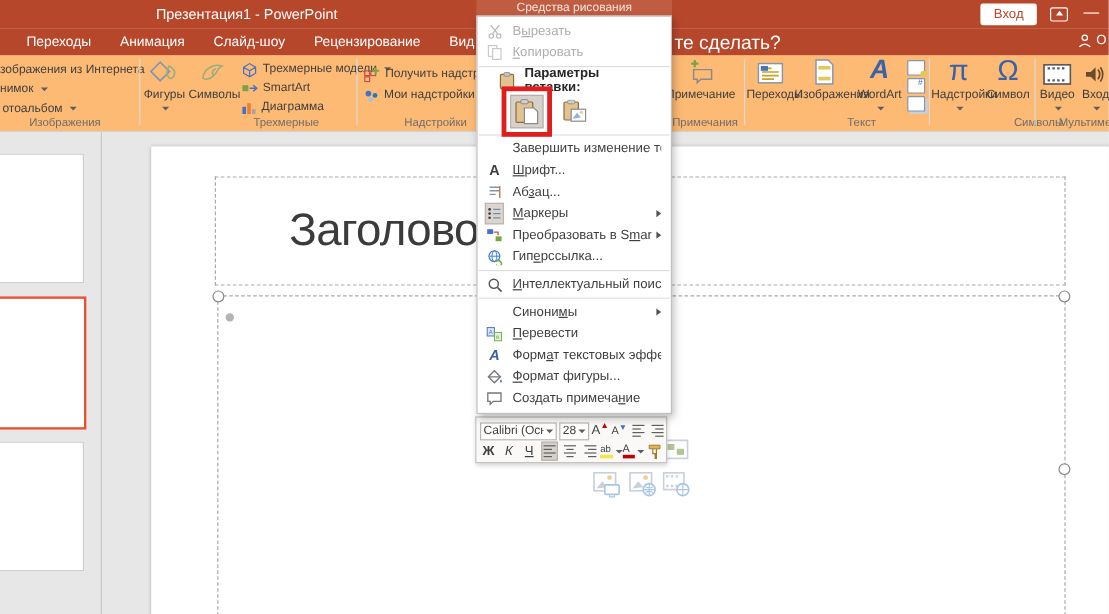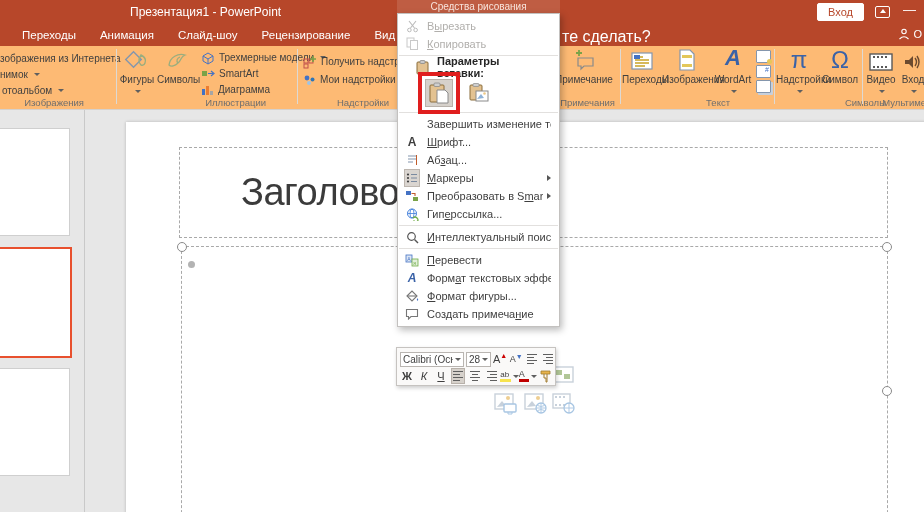--- a/index.html
+++ b/index.html
@@ -158,21 +158,21 @@
     <span>SmartArt</span>
   </div>
   <div class="rrow" style="left:201px;top:36px">
     <svg width="13" height="12" viewBox="0 0 13 12">
       <rect x="1" y="5" width="3" height="6" fill="#4472c4"></rect>
         <rect x="5" y="2" width="3" height="9" fill="#ed7d31"></rect>
       <rect x="9" y="7" width="3" height="4" fill="#a5a5a5"></rect>
     </svg>
     <span>Диаграмма</span>
   </div>
-  <div class="glabel" style="left:150px;width:116px">Иллюстрации</div>
+  <div class="glabel" style="left:150px;width:116px">Трехмерные</div>
   <div class="vsep" style="left:297px"></div>
 
   <div class="rrow" style="left:303px;top:8px">
     <svg width="14" height="14" viewBox="0 0 14 14">
       <rect x="1" y="4" width="4" height="4" fill="none" stroke="#c0504d" stroke-width="1"></rect>
       <rect x="6" y="4" width="4" height="4" fill="none" stroke="#c0504d" stroke-width="1"></rect>
       <rect x="1" y="9" width="4" height="4" fill="none" stroke="#c0504d" stroke-width="1"></rect>
       <path d="M10 1 L10 7 M7 4 L13 4" stroke="#7aa347" stroke-width="1.6"></path>
     </svg>
     <span>Получить надстройки</span>
@@ -442,20 +442,25 @@
         <span class="mi-ic">
           <svg width="13" height="13" viewBox="0 0 13 13">
             <circle cx="5.5" cy="5.5" r="3.8" fill="none" stroke="#555" stroke-width="1.2"></circle>
             <path d="M8.5 8.5 L12 12" stroke="#555" stroke-width="1.4"></path>
           </svg>
         </span>
         <span class="mi-label"><u>И</u>нтеллектуальный поиск</span>
       </div>
       <div class="msep"></div>
       <div class="mi">
+        <span class="mi-ic"></span>
+        <span class="mi-label">Синони<u>м</u>ы</span>
+        <span class="mi-sub"></span>
+      </div>
+      <div class="mi">
         <span class="mi-ic">
           <svg width="14" height="13" viewBox="0 0 14 13">
             <rect x="1" y="1" width="6" height="7" fill="#dce6f4" stroke="#4472c4" stroke-width=".8"></rect>
             <text x="2.2" y="6.6" font-size="5" fill="#4472c4">A</text>
             <rect x="7" y="5" width="6" height="7" fill="#e2efda" stroke="#70ad47" stroke-width=".8"></rect>
             <text x="8.2" y="10.6" font-size="5" fill="#70ad47">я</text>
           </svg>
         </span>
         <span class="mi-label"><u>П</u>еревести</span>
       </div>

